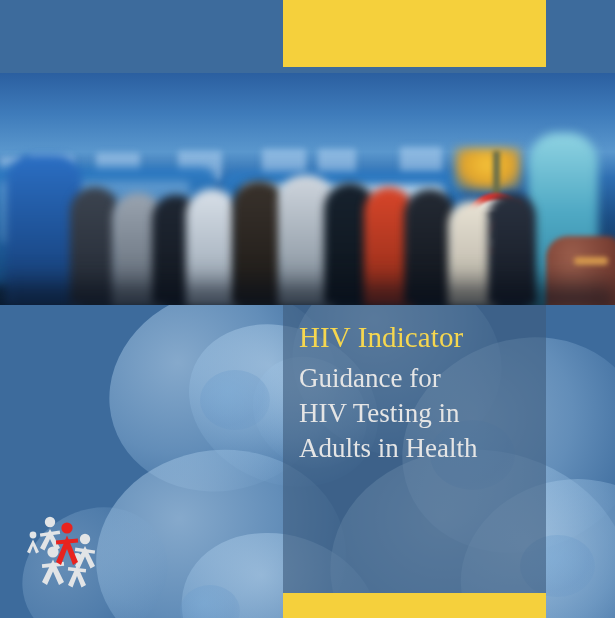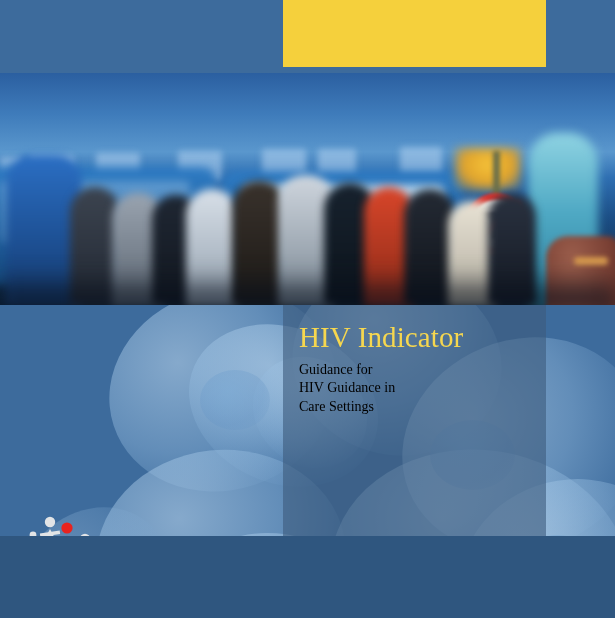--- a/index.html
+++ b/index.html
@@ -7,21 +7,21 @@
     padding: 0;
     background: #2f567f;
   }
   body {
     font-family: "Liberation Serif", serif;
   }
 
   #cover {
     position: relative;
     width: 615px;
-    height: 536px;
+    height: 618px;
     overflow: hidden;
     background: #3d6b9c;
   }
 
   
   .watermark {
     position: absolute;
     left: 0;
     top: 300px;
     width: 615px;
@@ -197,22 +197,22 @@
   }
   .title-main {
     color: #f6d74f;
     font-size: 29px;
     line-height: 1.11;
     margin: 0 0 8px 0;
     font-weight: normal;
     letter-spacing: .1px;
   }
   .title-sub {
-    color: #000000;
-    font-size: 14px;
+    color: #e5e5e5;
+    font-size: 27px;
     line-height: 1.30;
     margin: 0;
     font-weight: normal;
   }
 
   
   .logo {
     position: absolute;
     left: 22px;
     top: 500px;
@@ -304,22 +304,22 @@
     <div class="ph-soft" style="left:0; top:196px; width:615px; height:40px;
          background:linear-gradient(180deg, rgba(8,16,28,0) 0%, rgba(8,16,28,0.85) 100%);"></div>
   </div>
 
   <div class="title-panel">
     <div class="title-main">
       <div>HIV Indicator</div>
     </div>
     <div class="title-sub">
       <div>Guidance  for</div>
-      <div>HIV Guidance in</div>
-      <div>Care Settings</div>
+      <div>HIV Testing in</div>
+      <div>Adults in Health</div>
     </div>
   </div>
 
   <div class="bar-bottom"></div>
 
   <div class="logo">
     <svg viewBox="0 0 92 92" width="92" height="92" aria-hidden="true">
       <g fill="#e2e4e6">
 
         <circle cx="11" cy="35" r="3.4"></circle>

